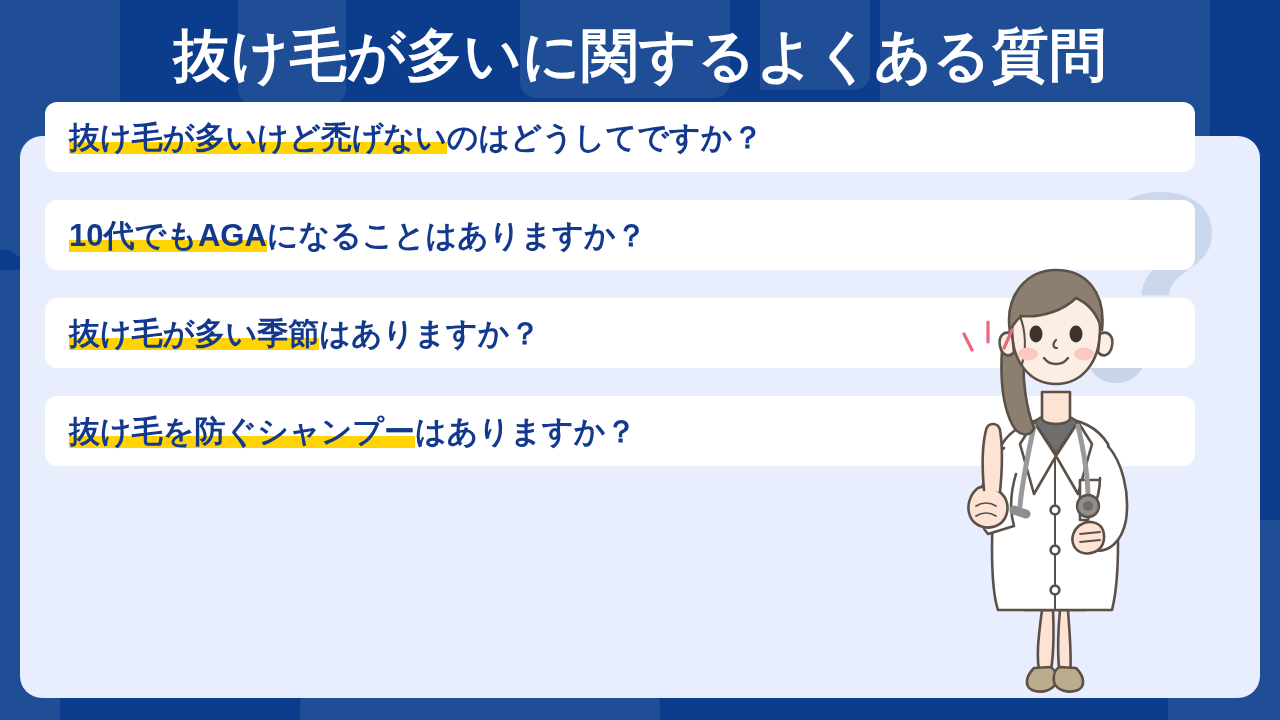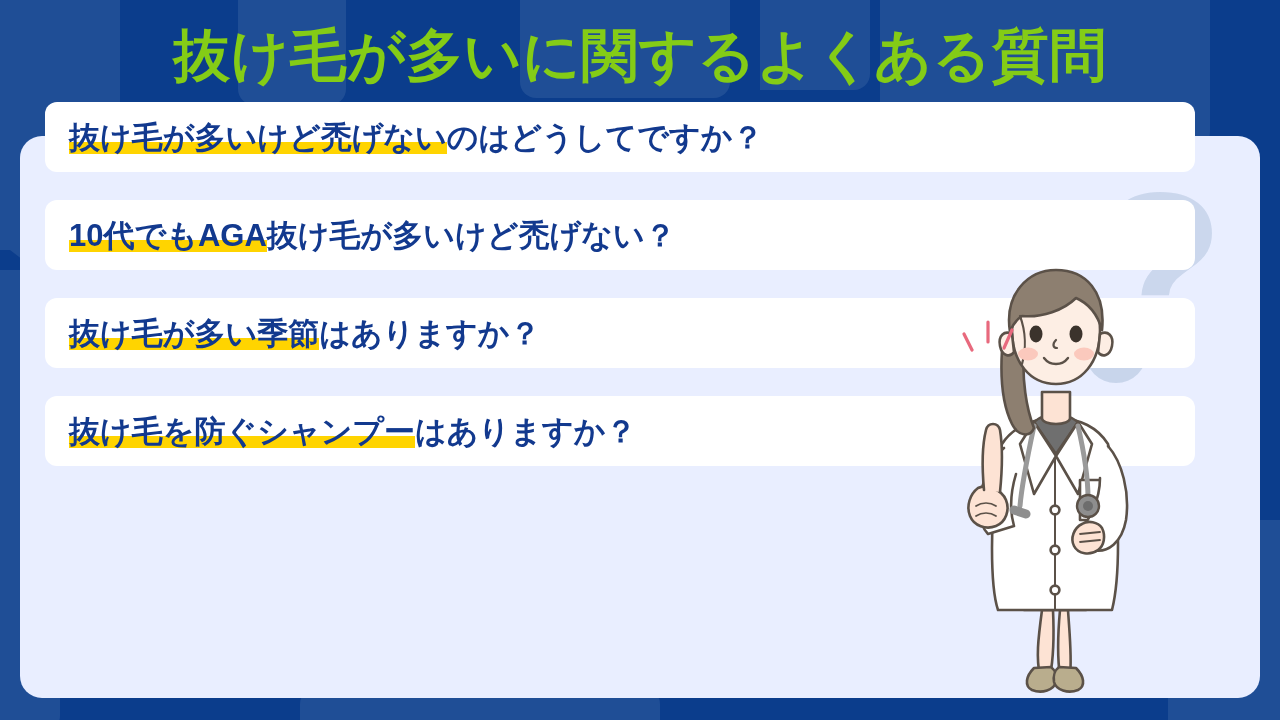--- a/index.html
+++ b/index.html
@@ -57,21 +57,21 @@
   
   .title-wrap {
     position: absolute;
     left: 0; top: 26px;
     width: 1280px;
     text-align: center;
     z-index: 5;
   }
   .title-wrap .title {
     display: inline-block;
-    color: #84cc16;
+    color: #ffffff;
     font-size: 57px;
     line-height: 1.05;
     font-weight: 700;
     letter-spacing: 0.5px;
     white-space: nowrap;
   }
 
   
   .panel {
     position: absolute;
@@ -182,21 +182,21 @@
     <div class="wm-dot"></div>
   </div>
 
   <div class="cards">
 
     <div class="qcard">
       <div class="qtext"><span class="hl">抜け毛が多いけど禿げない</span><span>のはどうしてですか？</span></div>
     </div>
 
     <div class="qcard">
-      <div class="qtext"><span class="hl">10代でもAGA</span><span>抜け毛が多いけど禿げない？</span></div>
+      <div class="qtext"><span class="hl">10代でもAGA</span><span>になることはありますか？</span></div>
     </div>
 
     <div class="qcard">
       <div class="qtext"><span class="hl">抜け毛が多い季節</span><span>はありますか？</span></div>
     </div>
 
     <div class="qcard">
       <div class="qtext"><span class="hl">抜け毛を防ぐシャンプー</span><span>はありますか？</span></div>
     </div>
 

